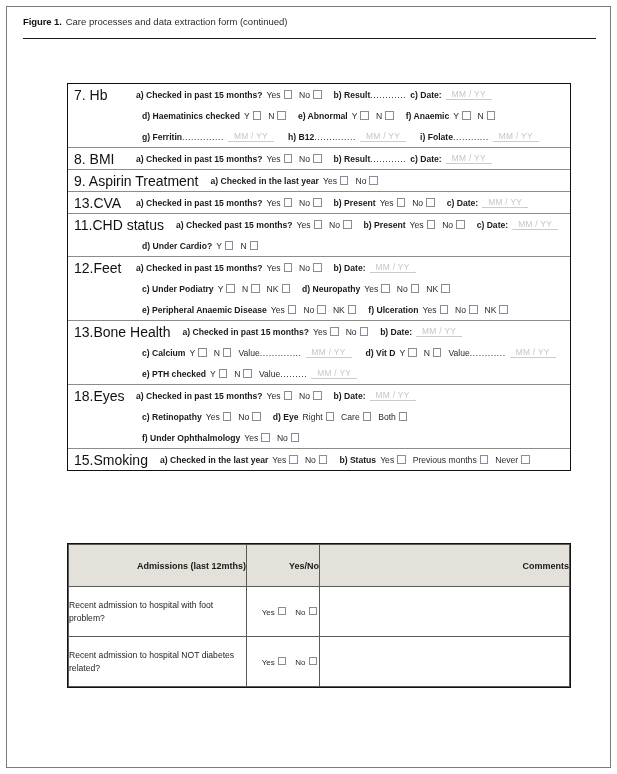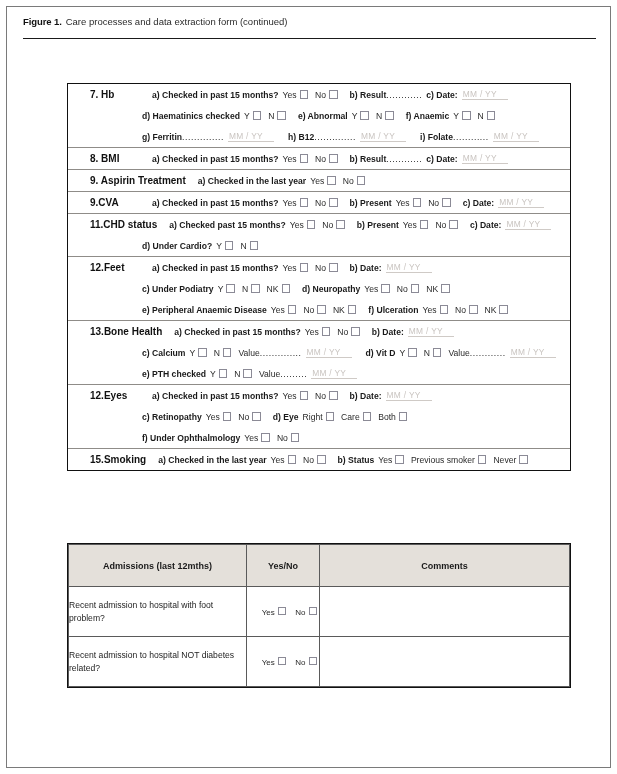--- a/index.html
+++ b/index.html
@@ -66,25 +66,24 @@
     display: flex;
     align-items: center;
     height: 21px;
     white-space: nowrap;
     font-size: 8.6px;
     padding-left: 6px;
   }
 
   
   .idx {
-    font-weight: bold;
-    font-size: 10px;
+    font-weight: normal;
+    font-size: 14px;
     color: #111;
     display: inline-block;
-    margin-left: 16px;
   }
   .idx-w { width: 58px; flex: 0 0 58px; }
 
   .b { font-weight: bold; }
   .n { font-weight: normal; color: #2a2a2a; }
 
   
   .cb {
     display: inline-block;
     width: 8.5px; height: 8.5px;
@@ -104,21 +103,21 @@
   
   .mmyy {
     display: inline-block;
     color: #c9c4c0;
     border-bottom: 1px solid #cfcac6;
     font-size: 8.4px;
     letter-spacing: 0.3px;
     padding: 0 1px;
     margin-left: 1px;
   }
-  .mmyy-w1 { min-width: 46px; }
+  .mmyy-w1 { min-width: 46px; text-align: center; }
 
   
   #adm-table {
     position: absolute;
     left: 60px; top: 536px;
     width: 504px;
     border: 1.6px solid #111;
     border-collapse: collapse;
     background: #fff;
   }
@@ -130,21 +129,21 @@
   #adm-table th, #adm-table td {
     border: 1px solid #5a5a5a;
     padding: 0;
     vertical-align: middle;
   }
   #adm-table thead th {
     background: #e4e0da;
     height: 42px;
     font-size: 9px;
     font-weight: bold;
-    text-align: center;
+    text-align: right;
     color: #1a1a1a;
   }
   .th-pad { padding-left: 9px; }
   .th-center { text-align: center; }
   #adm-table tbody td { height: 50px; }
   .adm-q {
     font-size: 8.6px;
     line-height: 12.5px;
     color: #1e1e1e;
     padding: 0 8px 0 9px;
@@ -268,21 +267,21 @@
           <span style="display: inline-block; width: 4px;"></span>
           <span class="n">Yes</span>
           <span class="cb"></span>
           <span style="display: inline-block; width: 5px;"></span>
           <span class="n">No</span>
           <span class="cb"></span>
         </div>
       </div>
       <div class="form-row">
         <div class="line">
-          <span class="idx idx-w">9.CVA</span>
+          <span class="idx idx-w">13.CVA</span>
           <span style="display: inline-block; width: 4px;"></span>
           <span class="b">a) Checked in past 15 months?</span>
           <span style="display: inline-block; width: 4px;"></span>
           <span class="n">Yes</span>
           <span class="cb"></span>
           <span style="display: inline-block; width: 5px;"></span>
           <span class="n">No</span>
           <span class="cb"></span>
           <span style="display: inline-block; width: 10px;"></span>
           <span class="b">b) Present</span>
@@ -467,21 +466,21 @@
           <span style="display: inline-block; width: 5px;"></span>
           <span class="n">Value</span>
           <span class="dots">.........</span>
           <span style="display: inline-block; width: 3px;"></span>
           <span class="mmyy mmyy-w1">MM  /  YY</span>
           <span style="display: inline-block; width: 10px;"></span>
         </div>
       </div>
       <div class="form-row">
         <div class="line">
-          <span class="idx idx-w">12.Eyes</span>
+          <span class="idx idx-w">18.Eyes</span>
           <span style="display: inline-block; width: 4px;"></span>
           <span class="b">a) Checked in past 15 months?</span>
           <span style="display: inline-block; width: 4px;"></span>
           <span class="n">Yes</span>
           <span class="cb"></span>
           <span style="display: inline-block; width: 5px;"></span>
           <span class="n">No</span>
           <span class="cb"></span>
           <span style="display: inline-block; width: 10px;"></span>
           <span class="b">b) Date:</span>
@@ -534,21 +533,21 @@
           <span class="cb"></span>
           <span style="display: inline-block; width: 5px;"></span>
           <span class="n">No</span>
           <span class="cb"></span>
           <span style="display: inline-block; width: 10px;"></span>
           <span class="b">b) Status</span>
           <span style="display: inline-block; width: 4px;"></span>
           <span class="n">Yes</span>
           <span class="cb"></span>
           <span style="display: inline-block; width: 5px;"></span>
-          <span class="n">Previous smoker</span>
+          <span class="n">Previous months</span>
           <span class="cb"></span>
           <span style="display: inline-block; width: 5px;"></span>
           <span class="n">Never</span>
           <span class="cb"></span>
         </div>
       </div>
     </div>
 
   <div id="adm-table">
     <table>

